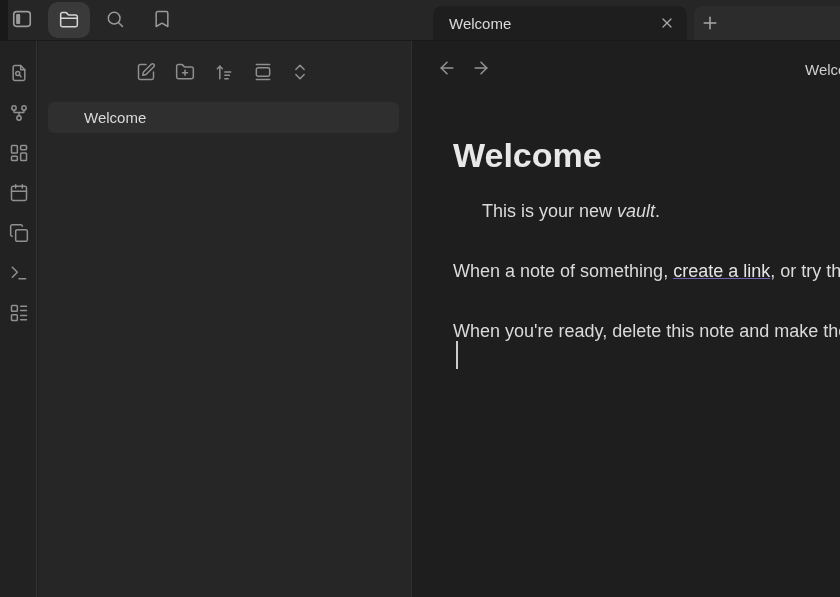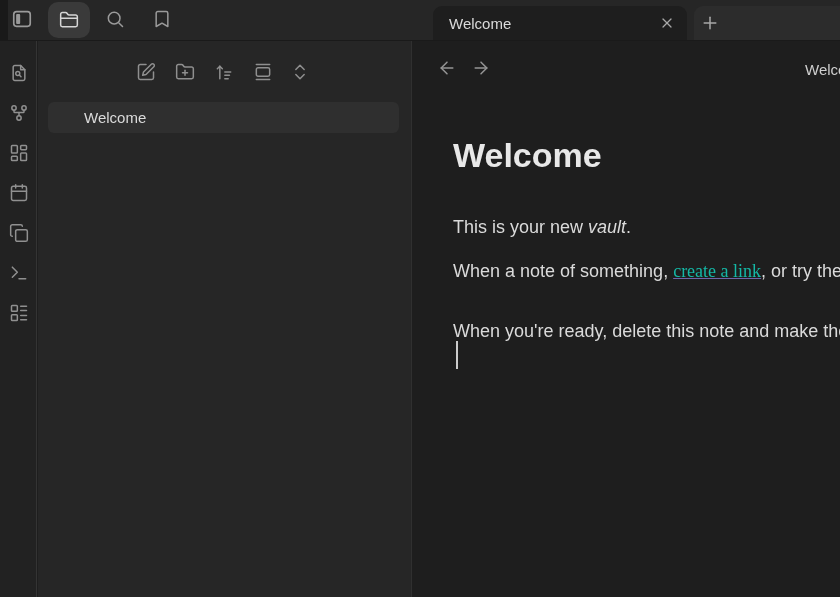--- a/index.html
+++ b/index.html
@@ -37,21 +37,21 @@
   .explorer .iconbox{top:19px;width:24px;height:24px;color:#8f8f8f;}
   .file-item{position:absolute;left:10px;top:61px;width:351px;height:31px;background:#2f2f2f;border-radius:6px;line-height:31px;padding-left:36px;box-sizing:border-box;font-size:15px;color:#dadada;}
 
   
   .editor{position:absolute;left:413px;top:41px;width:427px;height:556px;background:#1e1e1e;overflow:hidden;}
   .nav-arrow{width:24px;height:24px;top:15px;color:#959595;}
   .view-title{position:absolute;left:392px;top:18px;height:22px;line-height:22px;font-size:15px;color:#cfcfcf;white-space:nowrap;}
   .note-h1{position:absolute;left:40px;top:94px;margin:0;font-size:34px;line-height:40px;font-weight:700;color:#e8e8e8;white-space:nowrap;}
   .para{position:absolute;left:40px;font-size:18px;line-height:28px;color:#dadada;white-space:nowrap;}
   .para em{font-style:italic;}
-  .note-link{color:#14b8a6;text-decoration:underline;text-decoration-color:rgba(138,124,216,.75);cursor:pointer;font-family:Liberation Serif, serif;}
+  .note-link{color:#e5e5e5;text-decoration:underline;text-decoration-color:rgba(138,124,216,.75);cursor:pointer;}
   .caret{position:absolute;left:43px;top:300px;width:2px;height:28px;background:#cccccc;}
 </style>
 </head>
 <body>
 
 <div class="topbar">
   <div class="win-edge"></div>
 
   <div class="iconbox tb-btn" style="left:10px;">
     <span class="icon">
@@ -266,20 +266,20 @@
         <path d="M5 12h14"></path>
           <path d="m12 5 7 7-7 7"></path>
       </svg>
     </span>
   </div>
 
   <div class="view-title">Welcome</div>
 
   <h1 class="note-h1">Welcome</h1>
 
-  <div class="para" style="top:172px;"><span>This is your new </span><em>vault</em><span>.</span></div>
+  <div class="para" style="top:156px;margin-left:29px;"><span>This is your new </span><em>vault</em><span>.</span></div>
 
   <div class="para" style="top:216px;"><span>When a note of something, </span><span class="note-link">create a link</span><span>, or try the Importer!</span></div>
 
   <div class="para" style="top:276px;"><span>When you're ready, delete this note and make the vault your own.</span></div>
 
   <div class="caret"></div>
 </div>
 
 </body></html>

